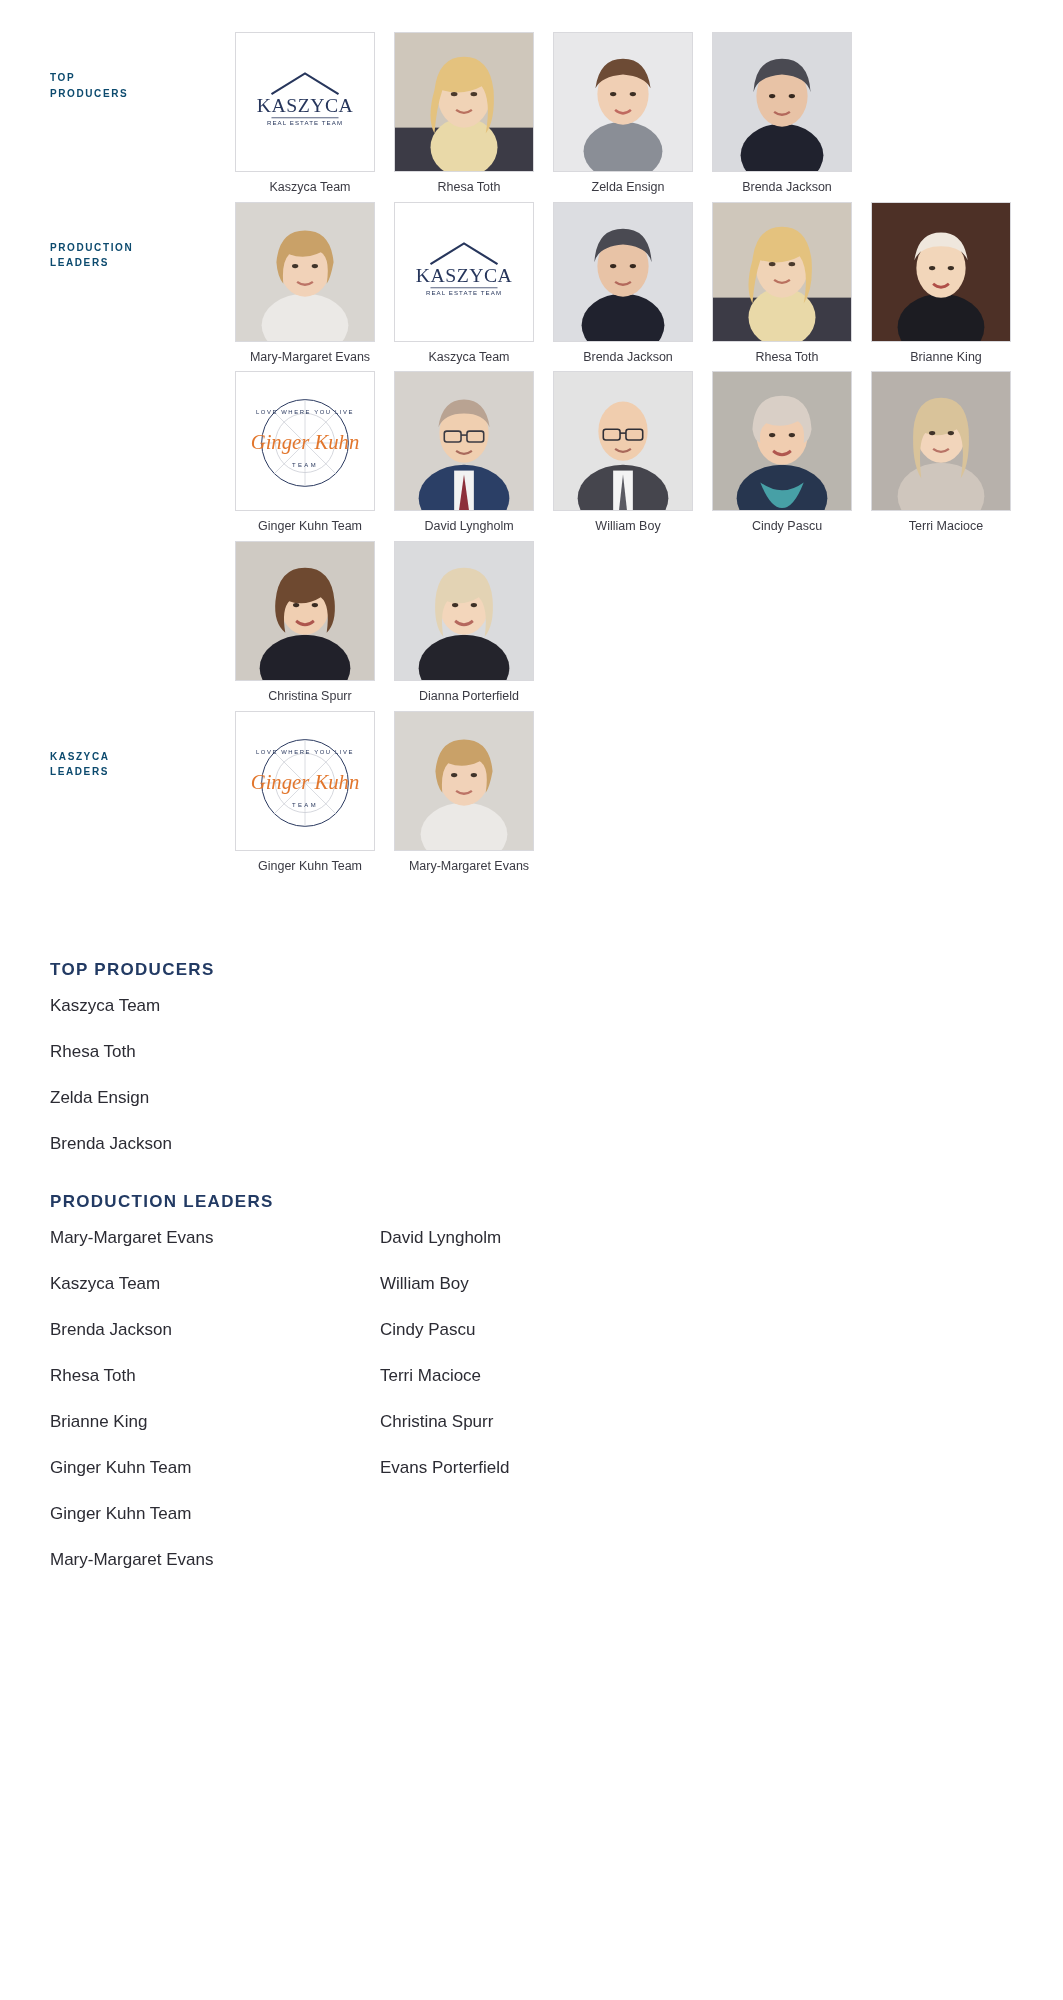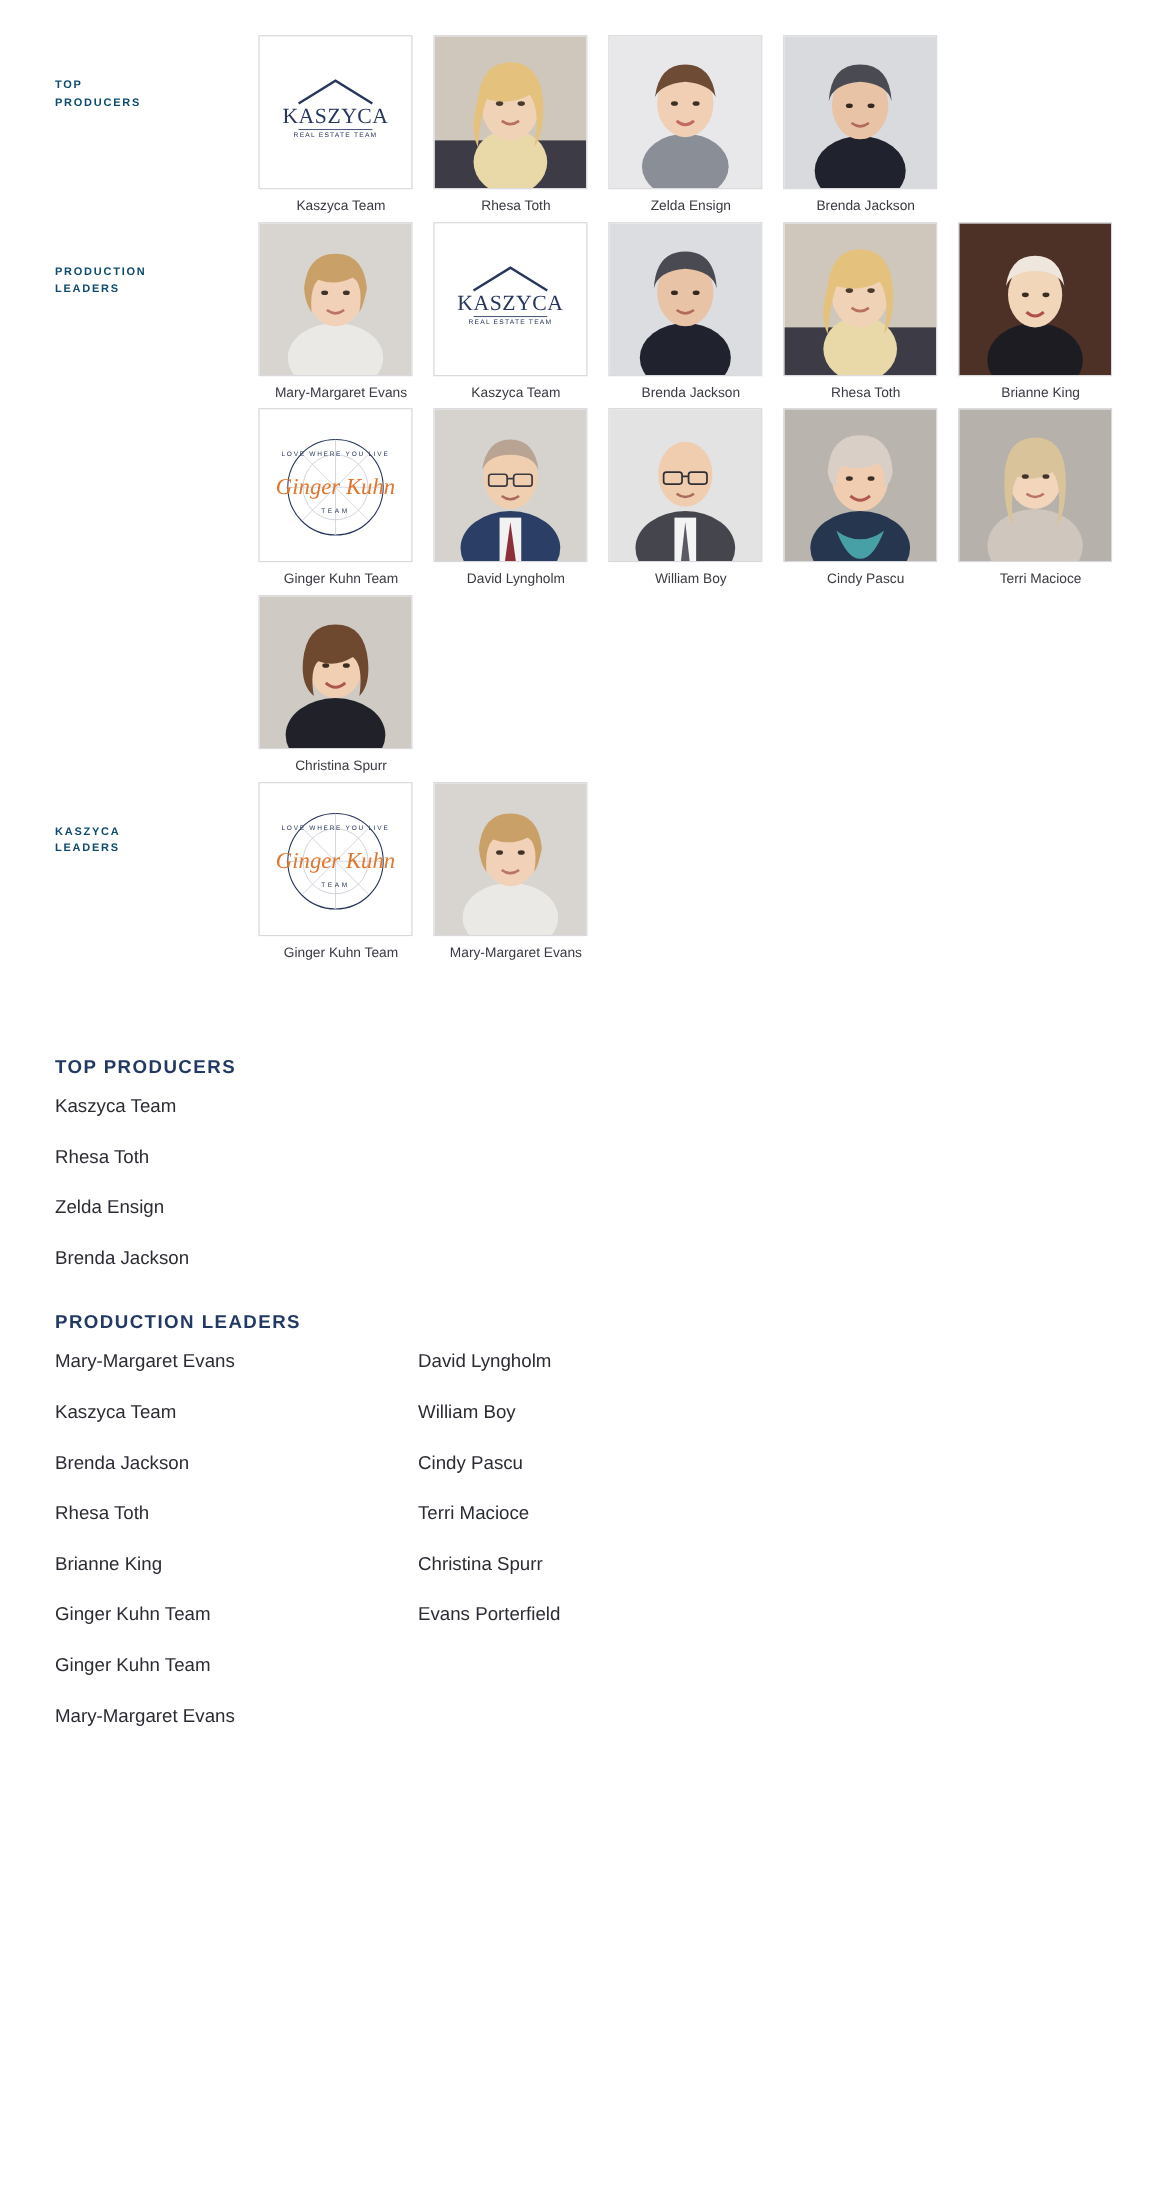--- a/index.html
+++ b/index.html
@@ -373,20 +373,34 @@
               <ellipse cx="70" cy="64" rx="25" ry="30" fill="#f0cfb2"></ellipse>
               <path d="M40 60 q3-34 30-34 q27 0 30 34 q2 22-8 32 q4-28-6-36 q-16 10-32 4 q-8 8-4 32 q-12-10-10-32z" fill="#6e4930"></path>
               <ellipse cx="61" cy="64" rx="3.2" ry="2.1" fill="#3a2d23"></ellipse>
               <ellipse cx="80" cy="64" rx="3.2" ry="2.1" fill="#3a2d23"></ellipse>
               <path d="M61 80 q9 8 18 0" fill="none" stroke="#ad564e" stroke-width="2.8"></path>
             </svg>
           </div>
           <div class="caption">Christina Spurr</div>
         </div>
 
+        <div class="card">
+          <div class="frame">
+            <svg viewBox="0 0 140 140">
+              <rect width="140" height="140" fill="#dadbdd"></rect>
+              <ellipse cx="70" cy="128" rx="46" ry="34" fill="#24242c"></ellipse>
+              <ellipse cx="70" cy="64" rx="25" ry="30" fill="#f3d6bb"></ellipse>
+              <path d="M41 58 q3-32 29-32 q26 0 29 32 q2 26-8 38 q4-30-6-40 q-16 10-32 4 q-8 10-4 36 q-10-12-8-38z" fill="#e3d3b4"></path>
+              <ellipse cx="61" cy="64" rx="3.2" ry="2.1" fill="#3e3127"></ellipse>
+              <ellipse cx="80" cy="64" rx="3.2" ry="2.1" fill="#3e3127"></ellipse>
+              <path d="M61 80 q9 8 18 0" fill="none" stroke="#b5685e" stroke-width="2.8"></path>
+            </svg>
+          </div>
+          <div class="caption">Dianna Porterfield</div>
+        </div>
 
       </div>
     </div>
 
     <div class="row">
       <div class="row-label">
         <div>KASZYCA</div>
         <div>LEADERS</div>
       </div>
       <div class="cards">

